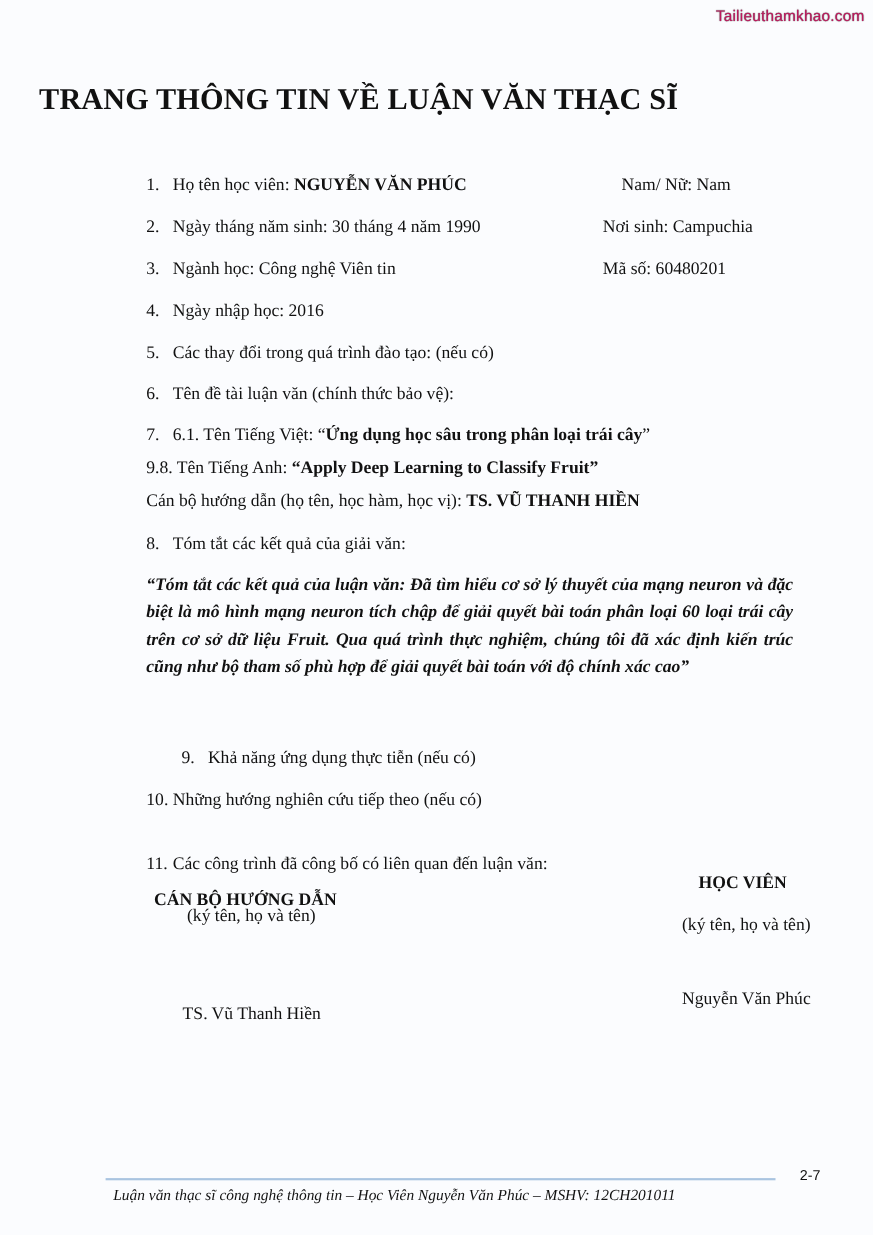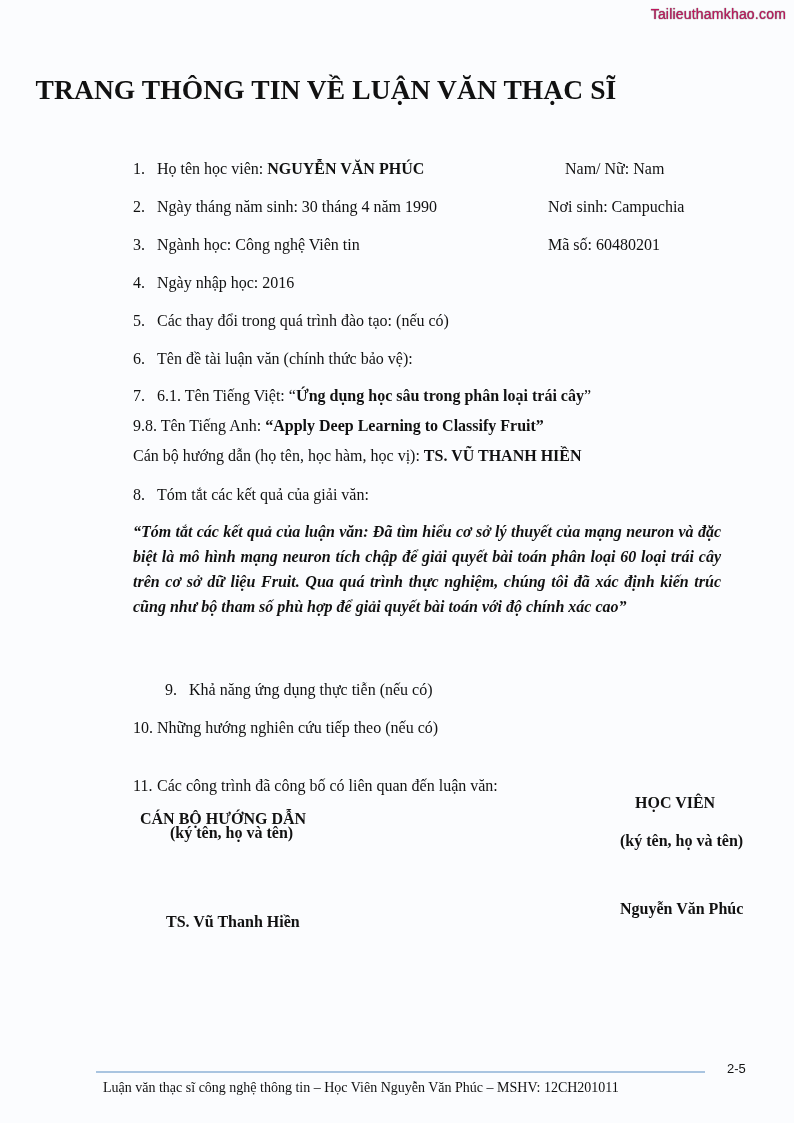--- a/index.html
+++ b/index.html
@@ -22,31 +22,31 @@
   }
   .line { position: absolute; font-size: 16px; white-space: nowrap; }
   .num { display: inline-block; width: 24px; }
   b { font-weight: bold; }
   .right { position: absolute; left: 548px; font-size: 16px; white-space: nowrap; }
   .summary {
     position: absolute; left: 133px; top: 519px; width: 588px;
     font-size: 16px; font-weight: bold; font-style: italic;
     line-height: 25px; text-align: justify;
   }
-  .sig { position: absolute; font-size: 16px; white-space: nowrap; font-weight: bold; }
+  .sig { position: absolute; font-size: 16px; white-space: nowrap; }
   .footer-line {
     position: absolute; left: 96px; top: 1071px; width: 609px; height: 2px;
     background: #a9c4e0;
   }
   .page-num {
     position: absolute; left: 727px; top: 1061px; font-size: 13px;
     font-family: "Liberation Sans", "DejaVu Sans", sans-serif;
   }
   .footer-text {
-    position: absolute; left: 103px; top: 1080px; font-size: 14px; 
+    position: absolute; left: 103px; top: 1080px; font-size: 14px; font-style: italic;
     white-space: nowrap;
   }
 </style>
 </head>
 <body>
 
 <div class="watermark">Tailieuthamkhao.com</div>
 
 <div class="title">TRANG THÔNG TIN VỀ LUẬN VĂN THẠC SĨ</div>
 
@@ -109,14 +109,14 @@
 
 <div class="sig" style="left:140px; top:794px; font-weight:bold;margin-top:16px;">CÁN BỘ HƯỚNG DẪN</div>
 <div class="sig" style="left:170px; top:824px;">(ký tên, họ và tên)</div>
 <div class="sig" style="left:166px; top:913px;">TS. Vũ Thanh Hiền</div>
 
 <div class="sig" style="left:635px; top:794px; font-weight:bold;">HỌC VIÊN</div>
 <div class="sig" style="left:620px; top:832px;">(ký tên, họ và tên)</div>
 <div class="sig" style="left:620px; top:900px;">Nguyễn Văn Phúc</div>
 
 <div class="footer-line"></div>
-<div class="page-num">2-5</div>
+<div class="page-num">2-7</div>
 <div class="footer-text">Luận văn thạc sĩ công nghệ thông tin – Học Viên Nguyễn Văn Phúc – MSHV: 12CH201011</div>
 
 </body></html>

